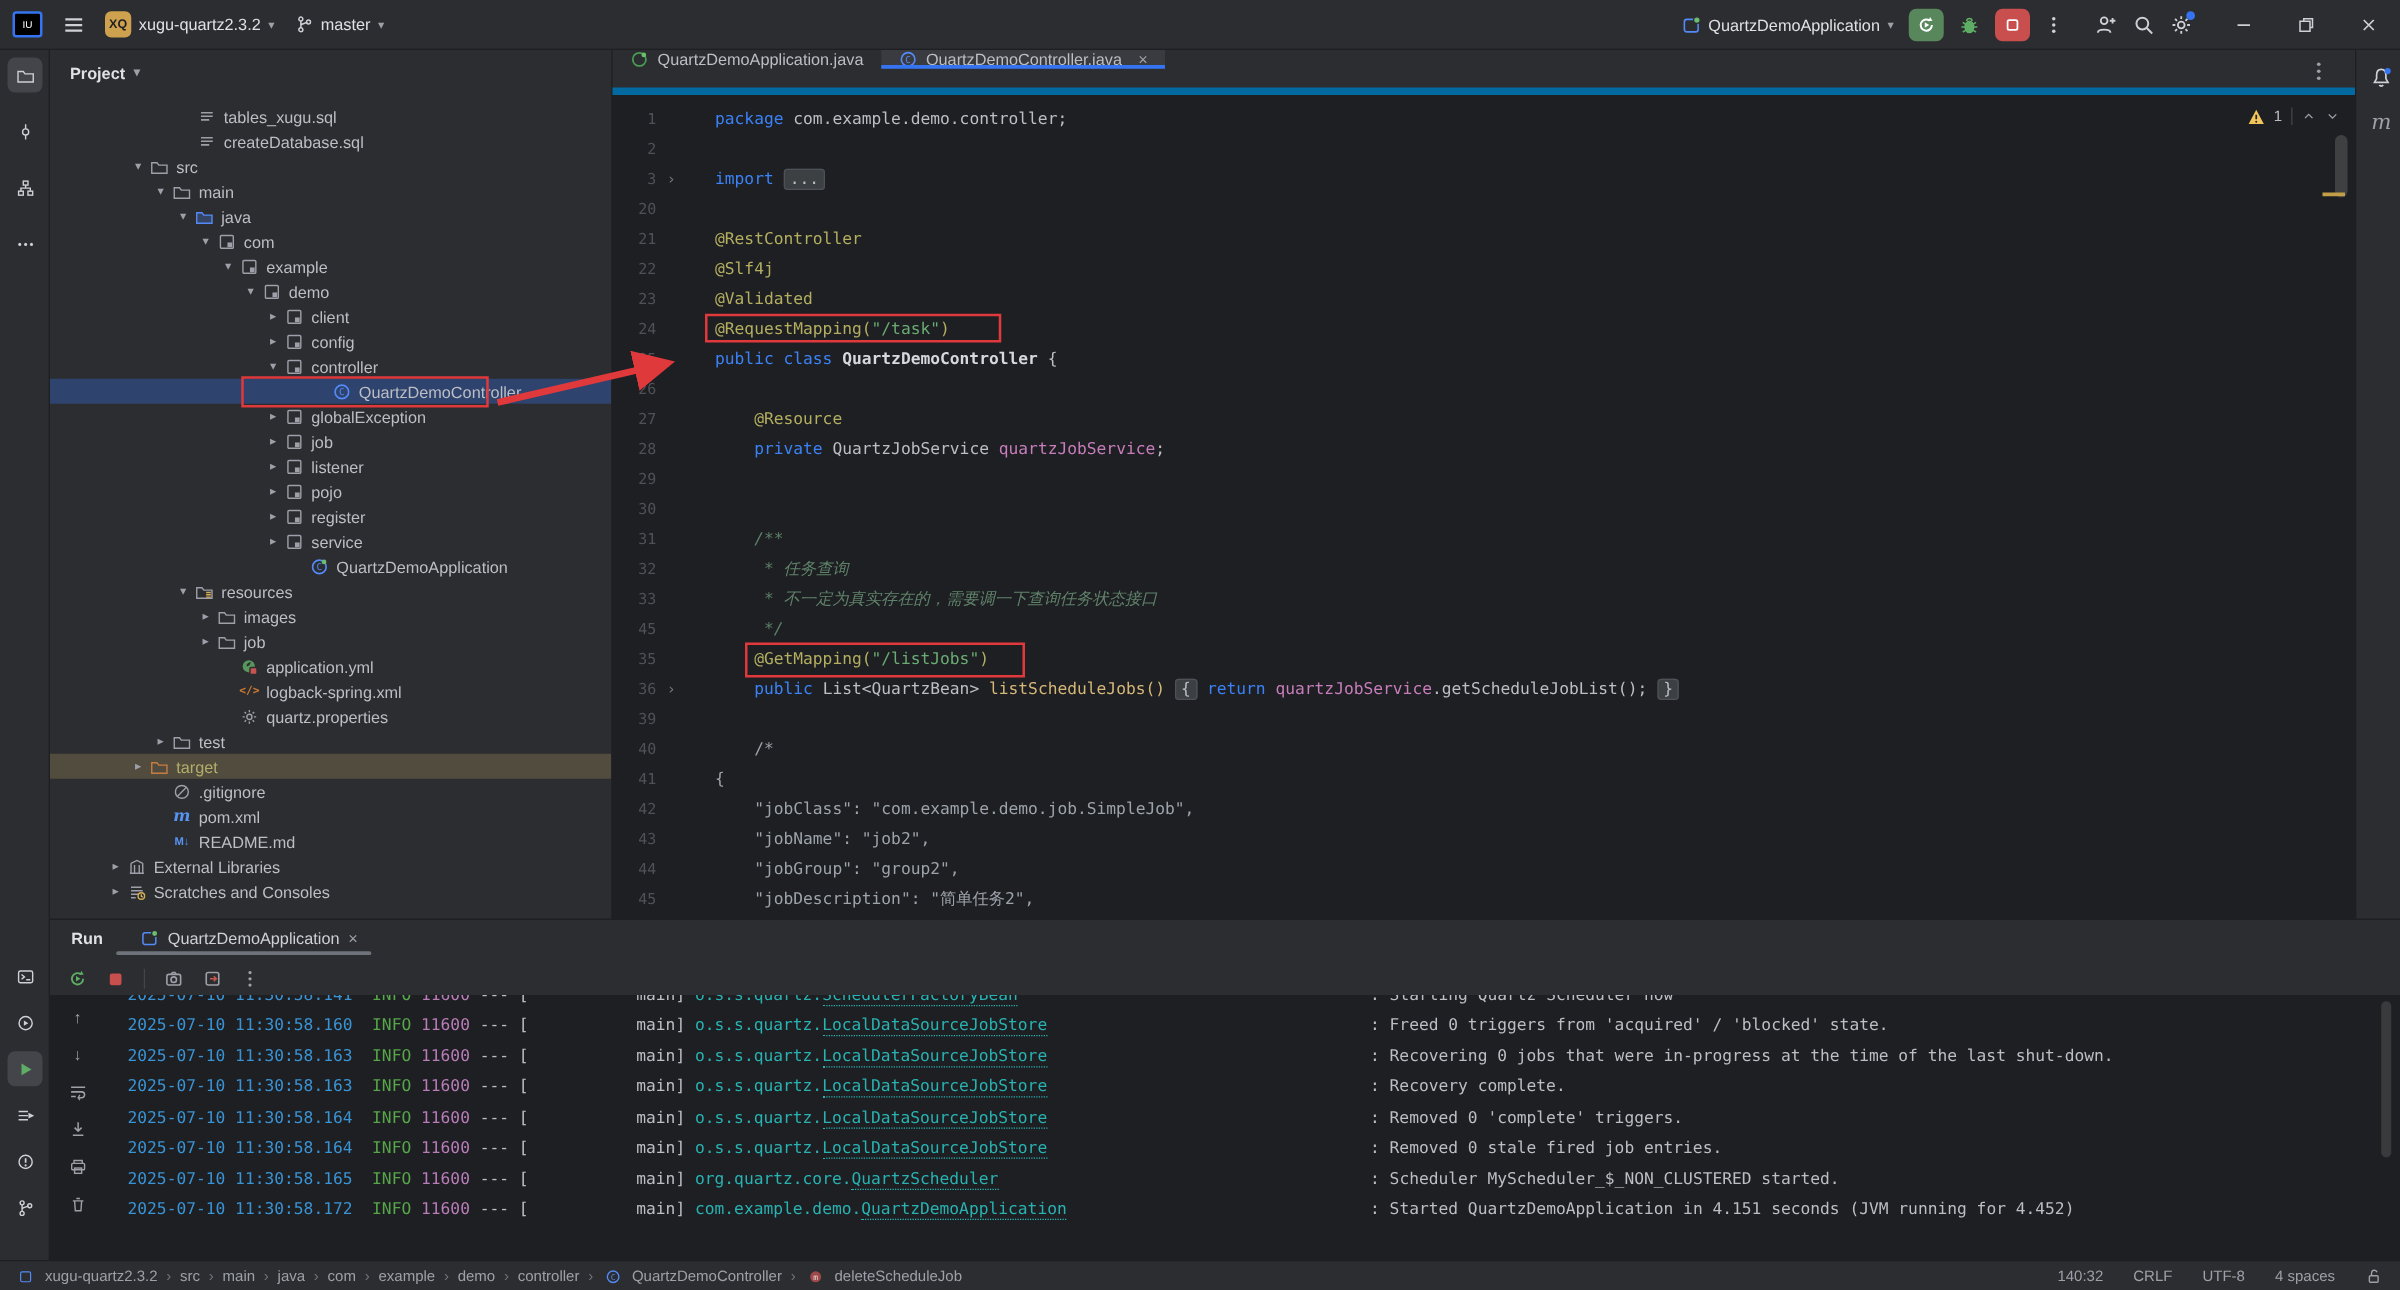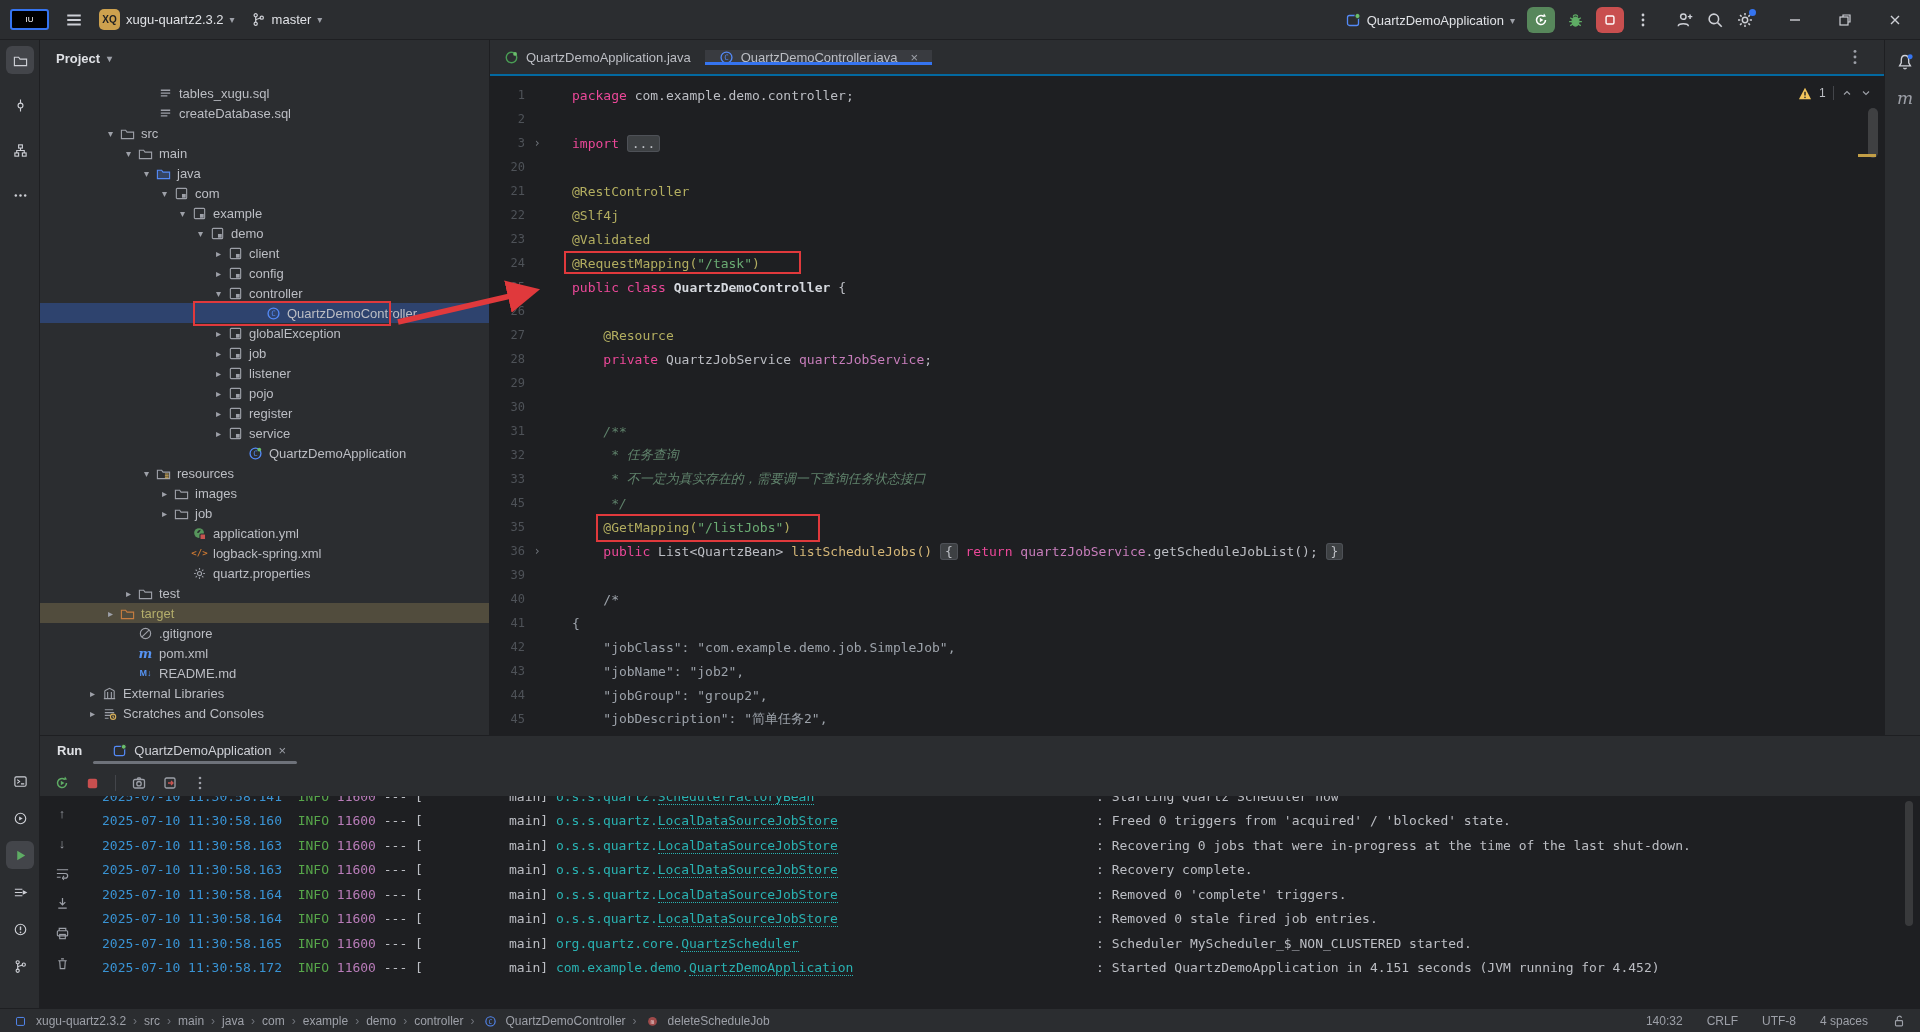--- a/index.html
+++ b/index.html
@@ -4,21 +4,21 @@
 <style>
   *{box-sizing:border-box;margin:0;padding:0}
   html,body{background:#101012}
   .window{position:relative;width:1920px;height:1032px;background:#1E1F22;overflow:hidden;
     font-family:"Liberation Sans",sans-serif;color:#BCBEC4;font-size:13px}
 
   
   .titlebar{position:absolute;left:0;top:0;width:1920px;height:40px;background:#2B2D30;
     border-bottom:1px solid #1E1F22;display:flex;align-items:center}
   .tb-left{display:flex;align-items:center;gap:16px;padding-left:10px}
-  .logo{width:39px;height:21px;border:2px solid #3574F0;border-radius:3px;background:#000;
+  .logo{width:24px;height:21px;border:2px solid #3574F0;border-radius:3px;background:#000;
     display:flex;align-items:center;justify-content:center;color:#fff;font-size:8px;font-weight:normal}
   .badge{width:21px;height:21px;border-radius:5px;background:#CDA14E;color:#1E1F22;font-weight:bold;
     font-size:10px;display:flex;align-items:center;justify-content:center}
   .tb-item{display:flex;align-items:center;gap:6px;color:#DFE1E5;cursor:default}
   .chev-dn{color:#9DA0A8;font-size:10px}
   .tb-right{position:absolute;right:6px;top:0;height:40px;display:flex;align-items:center;gap:12px}
   .pill{width:28px;height:26px;border-radius:6px;display:flex;align-items:center;justify-content:center}
   .pill.green{background:#57875B}
   .pill.red{background:#C94F4F}
   .winbtn{width:38px;height:40px;display:flex;align-items:center;justify-content:center;color:#CED0D6}
@@ -41,34 +41,34 @@
   .trow.sel{background:#2E436E}
   .trow.excl{background:#514C3D}
   .trow.excl .tlabel{color:#B3AD6B}
   .chev{width:17px;text-align:center;color:#9DA0A8;font-size:10px;flex:none}
   .tico{width:17px;height:16px;display:inline-flex;align-items:center;justify-content:center;
     margin-right:5px;flex:none}
 
   
   .editorwrap{position:absolute;left:490px;top:40px;width:1394px;height:695px;background:#1E1F22}
   .tabbar{position:absolute;left:0;top:0;right:0;height:36px;background:#2B2D30;
-    border-bottom:2px solid #0369a1;display:flex;align-items:center}
+    border-bottom:6px solid #0369a1;display:flex;align-items:flex-start}
   .etab{display:flex;align-items:center;gap:7px;padding:0 14px;color:#BCBEC4;position:relative}
   .etab.active{background:#393B40}
   .etab.active:after{content:"";position:absolute;left:0;right:0;bottom:0;height:3px;background:#3574F0}
   .etab .closex{color:#9DA0A8;margin-left:6px;font-size:13px}
   .tab-kebab{position:absolute;right:22px;top:8px;color:#9DA0A8}
   .codearea{position:absolute;left:0;top:36px;right:0;bottom:0;overflow:hidden}
   .codelines{margin-top:7px}
   .crow{height:24px;display:flex;align-items:center;white-space:pre;
     font-family:"DejaVu Sans Mono",monospace;font-size:13px}
   .lnum{width:35px;text-align:right;color:#4E5258;font-size:12px;flex:none}
   .lfold{width:24px;text-align:center;color:#6F737A;flex:none;font-size:12px}
   .lcode{margin-left:23px}
-  .kw{color:#ec4899}.an{color:#B3AE60}.st{color:#6AAB73}.pl{color:#BCBEC4}
+  .kw{color:#3b82f6}.an{color:#B3AE60}.st{color:#6AAB73}.pl{color:#BCBEC4}
   .fd{color:#C77DBB}.mt{color:#D5B778}.cn{color:#D5D8DE;font-weight:bold}
   .dc{color:#5F826B;font-style:italic}.cm{color:#9DA3AB}
   .chip{background:#3D4043;border:1px solid #4E5157;border-radius:3px;padding:0 4px;color:#BCBEC4}
   .inspect{position:absolute;left:1798px;top:86px;display:flex;align-items:center;gap:7px;
     color:#BCBEC4;font-size:12px}
   .inspect .sep{width:1px;height:14px;background:#43454A}
   .vthumb{position:absolute;left:1868px;top:108px;width:10px;height:50px;background:rgba(255,255,255,.15);border-radius:5px}
   .mark{position:absolute}
 
   

